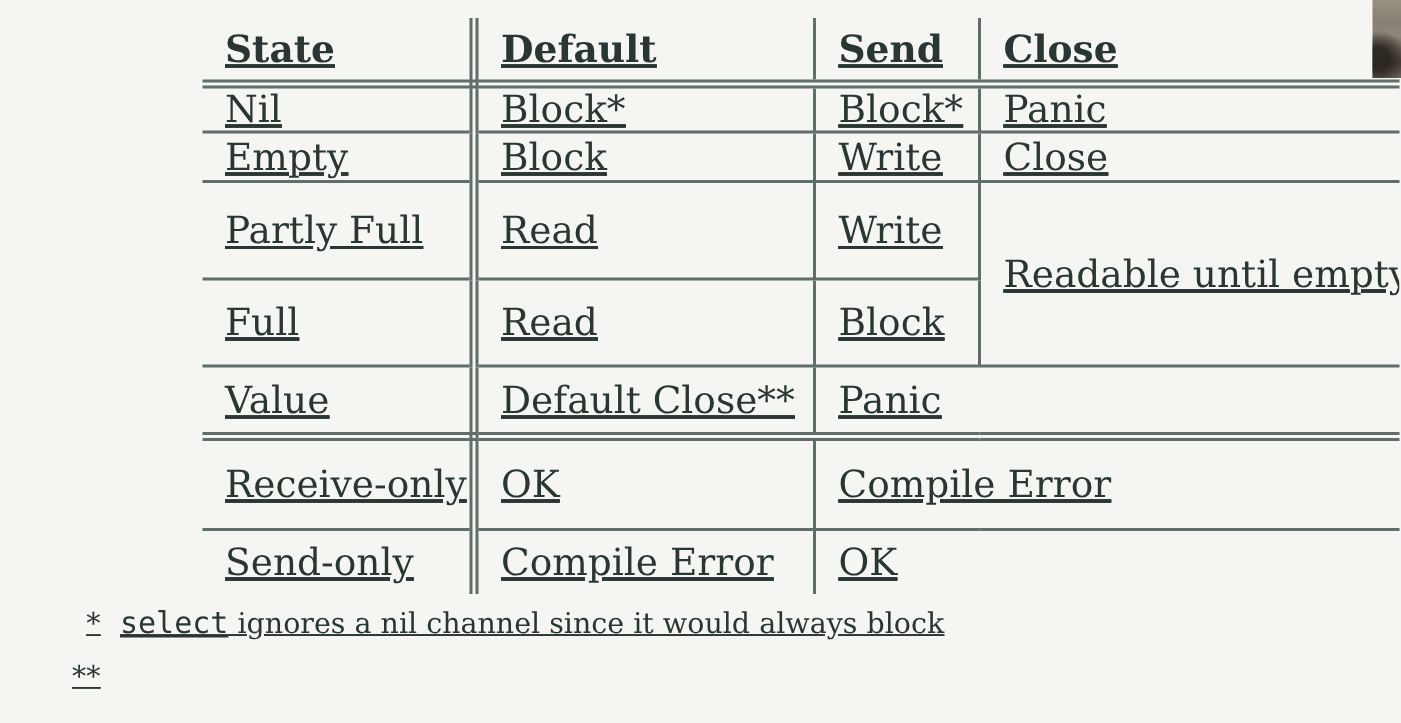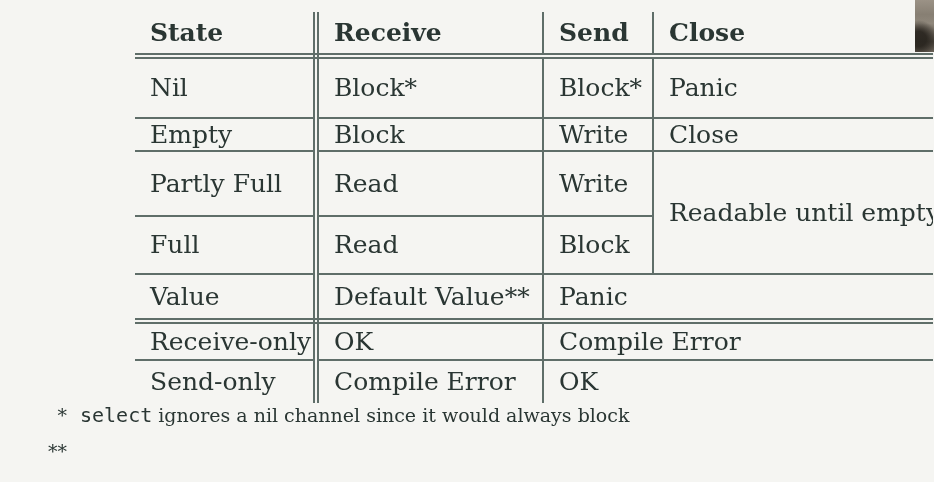--- a/index.html
+++ b/index.html
@@ -1,20 +1,20 @@
 <!DOCTYPE html>
 <html style="--bg: #f5f5f2; --text: #2a3633; --line: #5f6e69;"><head>
 <meta charset="utf-8">
 <style>
   :root{
     --bg:#f5f5f2;
     --text:#2a3633;
     --line:#5f6e69;
   }
-  *{box-sizing:border-box;}
+  *{box-sizing:border-box;text-decoration:underline;}
   html,body{margin:0;padding:0;}
   body{
     width:934px;height:482px;
     background:var(--bg);
     color:var(--text);
     font-family:"DejaVu Serif","Liberation Serif",serif;
     position:relative;
     overflow:hidden;
   }
   .slide{position:absolute;inset:0;}
@@ -54,26 +54,26 @@
   
   .bd-dbl-r{border-right:6px double var(--line);}
   .bd-r{border-right:2px solid var(--line);}
   
   .row-dbl td{border-bottom:6px double var(--line);}
   
   .center{text-align:center;padding:0 4px;border-radius:31px;}
 
   
   tr.h-head{height:44px;}
-  tr.h-nil{height:62px;}
+  tr.h-nil{height:32px;}
   tr.h-empty{height:33px;}
   tr.h-partly{height:65px;}
   tr.h-full{height:58px;}
   tr.h-closed{height:47px;}
-  tr.h-ronly{height:39px;}
+  tr.h-ronly{height:62px;}
   tr.h-sonly{height:43px;}
 
   
   .footnotes{
     position:absolute;left:0;top:403px;
     width:934px;
   }
   .footnote{
     display:flex;
     align-items:baseline;
@@ -101,21 +101,21 @@
   <table class="state-table">
     <colgroup>
       <col style="width:181px">
       <col style="width:227px">
       <col style="width:110px">
       <col style="width:280px">
     </colgroup>
     <thead>
       <tr class="h-head">
         <th class="bd-dbl-r">State</th>
-        <th class="bd-r">Receive</th>
+        <th class="bd-r">Default</th>
         <th class="bd-r">Send</th>
         <th>Close</th>
       </tr>
     </thead>
     <tbody>
       <tr class="h-nil">
         <td class="bd-dbl-r">Nil</td>
         <td class="bd-r">Block*</td>
         <td class="bd-r">Block*</td>
         <td>Panic</td>
@@ -132,21 +132,21 @@
         <td class="bd-r">Write</td>
         <td rowspan="2" class="center">Readable until empty</td>
       </tr>
       <tr class="h-full">
         <td class="bd-dbl-r">Full</td>
         <td class="bd-r">Read</td>
         <td class="bd-r">Block</td>
       </tr>
       <tr class="h-closed row-dbl">
         <td class="bd-dbl-r">Value</td>
-        <td class="bd-r">Default Value**</td>
+        <td class="bd-r">Default Close**</td>
         <td colspan="2" class="center">Panic</td>
       </tr>
       <tr class="h-ronly">
         <td class="bd-dbl-r">Receive-only</td>
         <td class="bd-r">OK</td>
         <td colspan="2" class="center">Compile Error</td>
       </tr>
       <tr class="h-sonly">
         <td class="bd-dbl-r">Send-only</td>
         <td class="bd-r">Compile Error</td>

